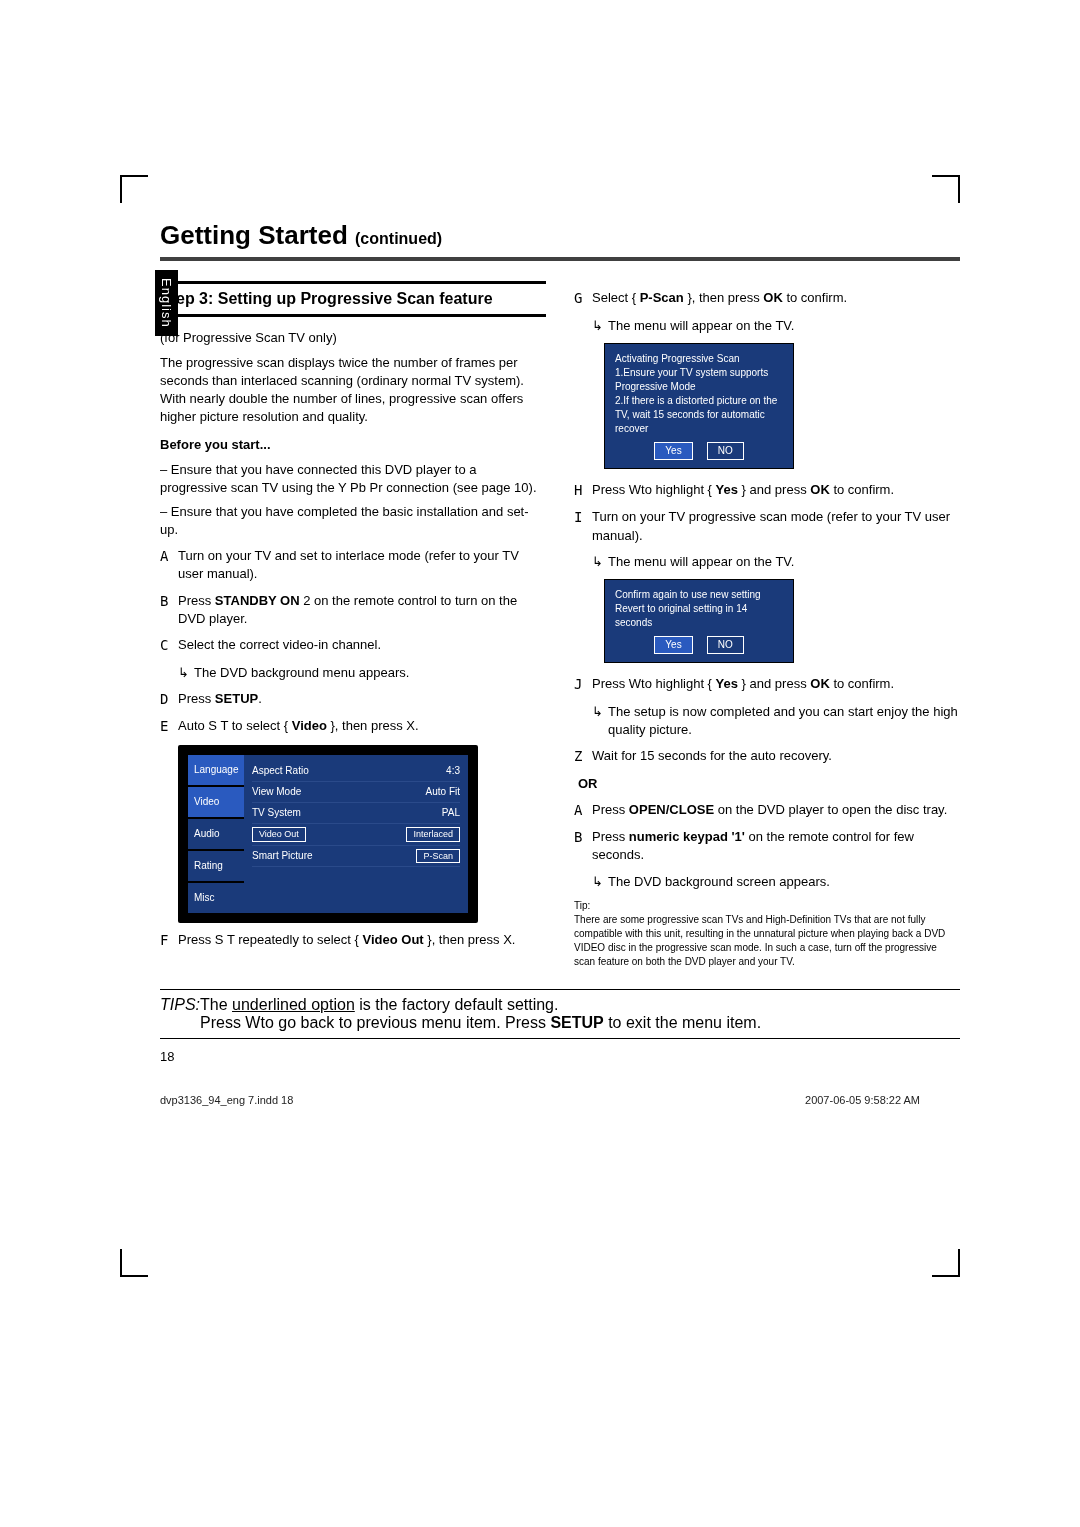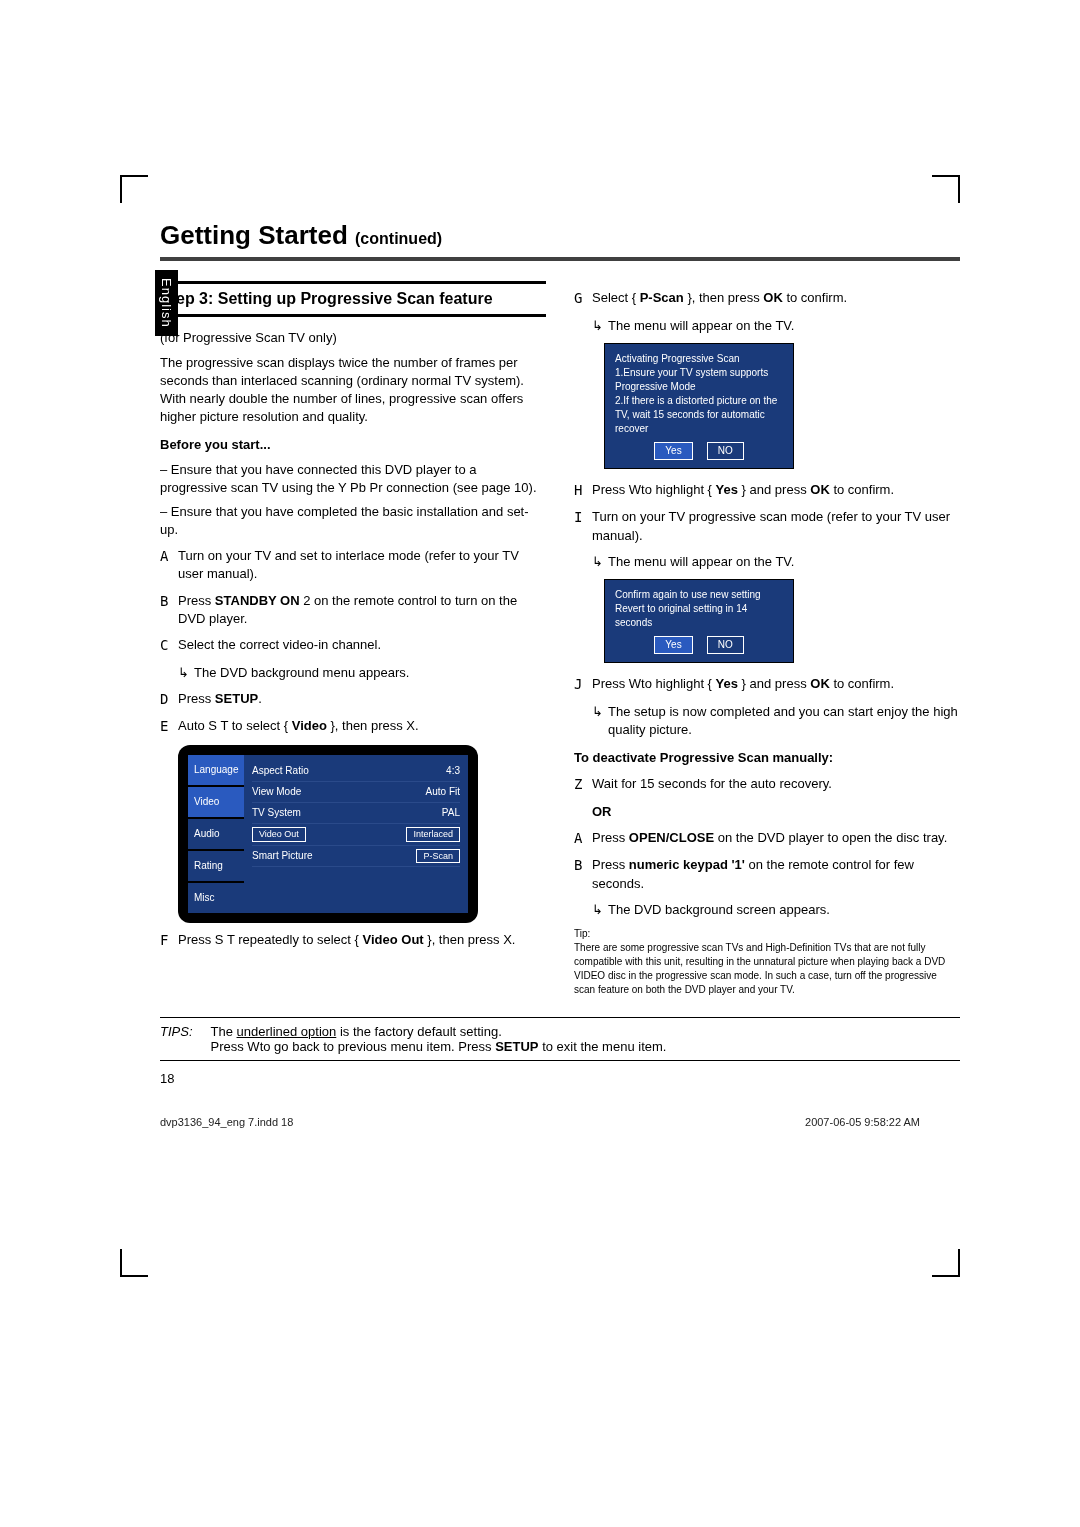--- a/index.html
+++ b/index.html
@@ -30,38 +30,38 @@
   .columns { display: flex; gap: 28px; margin-left: 40px; }
   .col { flex: 1; font-size: 13px; line-height: 1.4; }
   .step-head { font-weight: bold; font-size: 16px; border-top: 3px solid #000; border-bottom: 3px solid #000; padding: 4px 0; margin-bottom: 12px; }
   .intro { margin-bottom: 2px; }
   .bold { font-weight: bold; }
   .sub { font-weight: bold; margin-top: 10px; }
   p { margin: 6px 0; }
   .letter-row { display: flex; margin: 8px 0; }
   .letter { width: 18px; flex-shrink: 0; font-family: monospace; font-size: 14px; }
   .ltext { flex: 1; }
-  .indent { margin-left: 18px; }
+  .indent { margin-left: 4px; }
   .arrow-sub { display: flex; margin-left: 18px; }
   .arrow-sub .sym { width: 16px; flex-shrink: 0; }
   
-  .setup-menu { background:#000; padding:10px; border-radius:12px; width: 300px; margin: 8px 0 8px 18px; }
+  .setup-menu { background:#000; padding:10px; border-radius:2px; width: 300px; margin: 8px 0 8px 18px; }
   .menu-row { display:flex; }
   .side-tabs { display:flex; flex-direction:column; gap:2px; }
   .side-tab { background:#1a3a7a; color:#fff; font-size:10px; padding:8px 6px; width:56px; }
   .side-tab.sel { background:#2a5abf; }
   .menu-list { flex:1; background:#1a3a7a; padding:6px 8px; font-size:10px; color:#fff; }
   .mrow { display:flex; justify-content:space-between; padding:3px 0; border-bottom:1px solid #2a4a8a; }
   .mrow .vbox { border:1px solid #fff; padding:0 6px; font-size:9px; }
   
   .dialog { background:#1a3a7a; color:#fff; font-size:10px; padding:8px 10px; width:190px; margin:8px 0 12px 30px; border:1px solid #000; }
   .dialog-btns { display:flex; gap:14px; justify-content:center; margin-top:6px; }
   .dbtn { border:1px solid #fff; padding:1px 10px; font-size:10px; }
   .dbtn.sel { background:#2a5abf; }
-  .tips-box { border-top:1px solid #000; border-bottom:1px solid #000; padding:6px 0; font-size:13px; margin: 20px 0 10px 40px; display:flex; gap:18px; }
+  .tips-box { border-top:1px solid #000; border-bottom:1px solid #000; padding:6px 0; font-size:16px; margin: 20px 0 10px 40px; display:flex; }
   .tips-label { font-style: italic; }
   .underline { text-decoration: underline; }
   .pgnum { font-size: 13px; margin-left: 40px; margin-top: 6px; }
   .footer { display:flex; justify-content:space-between; font-size:11px; margin: 30px 40px 0 40px; color:#222; }
   .tip-block { font-size: 10px; font-family: Arial; margin-top:8px; }
 </style>
 </head>
 <body>
 
 <div class="crop-tl"></div>
@@ -201,21 +201,20 @@
 
     <div class="letter-row">
       <div class="letter">J</div>
       <div class="ltext"><span>Press   Wto highlight { </span><span class="bold">Yes</span><span> } and press </span><span class="bold">OK</span><span> to confirm.</span></div>
     </div>
     <div class="arrow-sub">
       <div class="sym">↳</div>
         <div>The setup is now completed and you can start enjoy the high quality picture.</div>
     </div>
 
-    <p class="sub">To deactivate Progressive Scan manually:</p>
 
     <div class="letter-row">
       <div class="letter">Z</div>
       <div class="ltext">Wait for 15 seconds for the auto recovery.</div>
     </div>
     <div class="indent bold">OR</div>
 
     <div class="letter-row">
       <div class="letter">A</div>
       <div class="ltext"><span>Press </span><span class="bold">OPEN/CLOSE</span><span>       on the DVD player to open the disc tray.</span></div>

